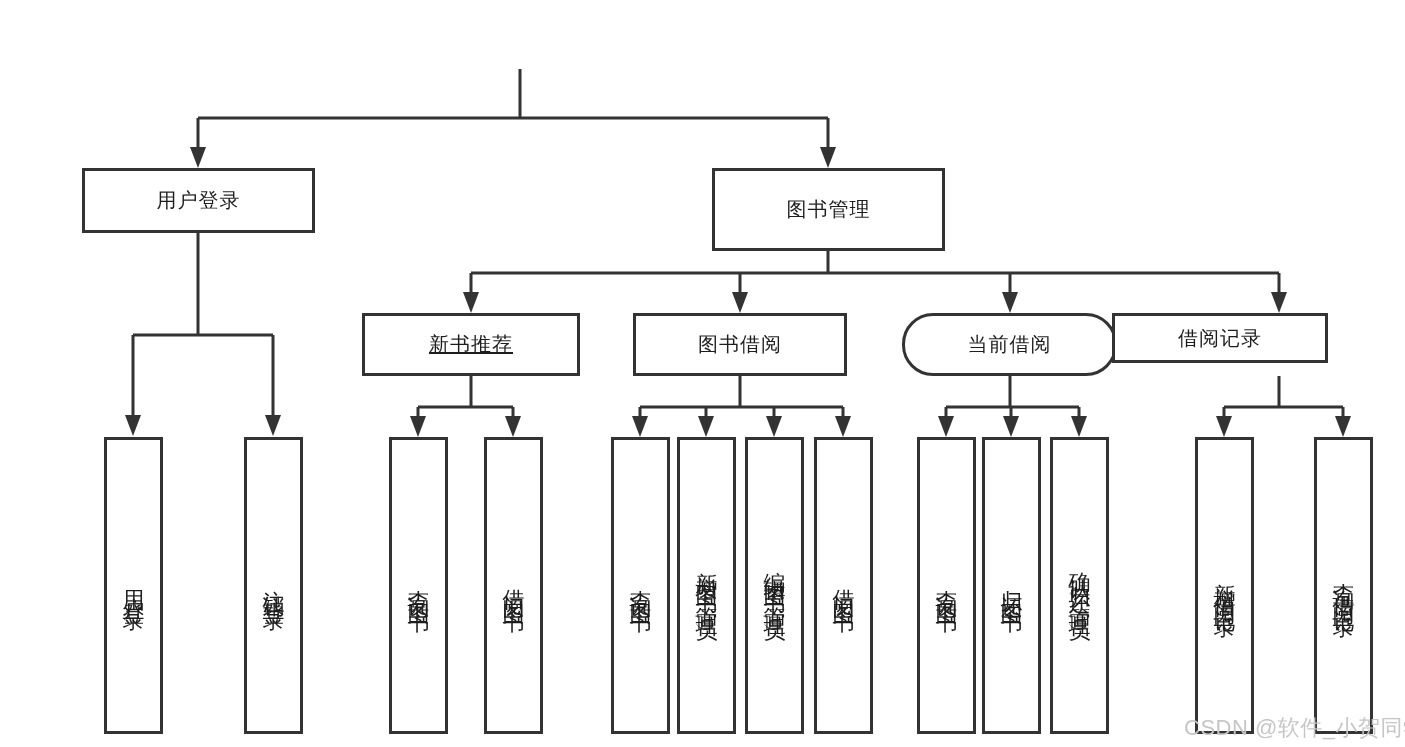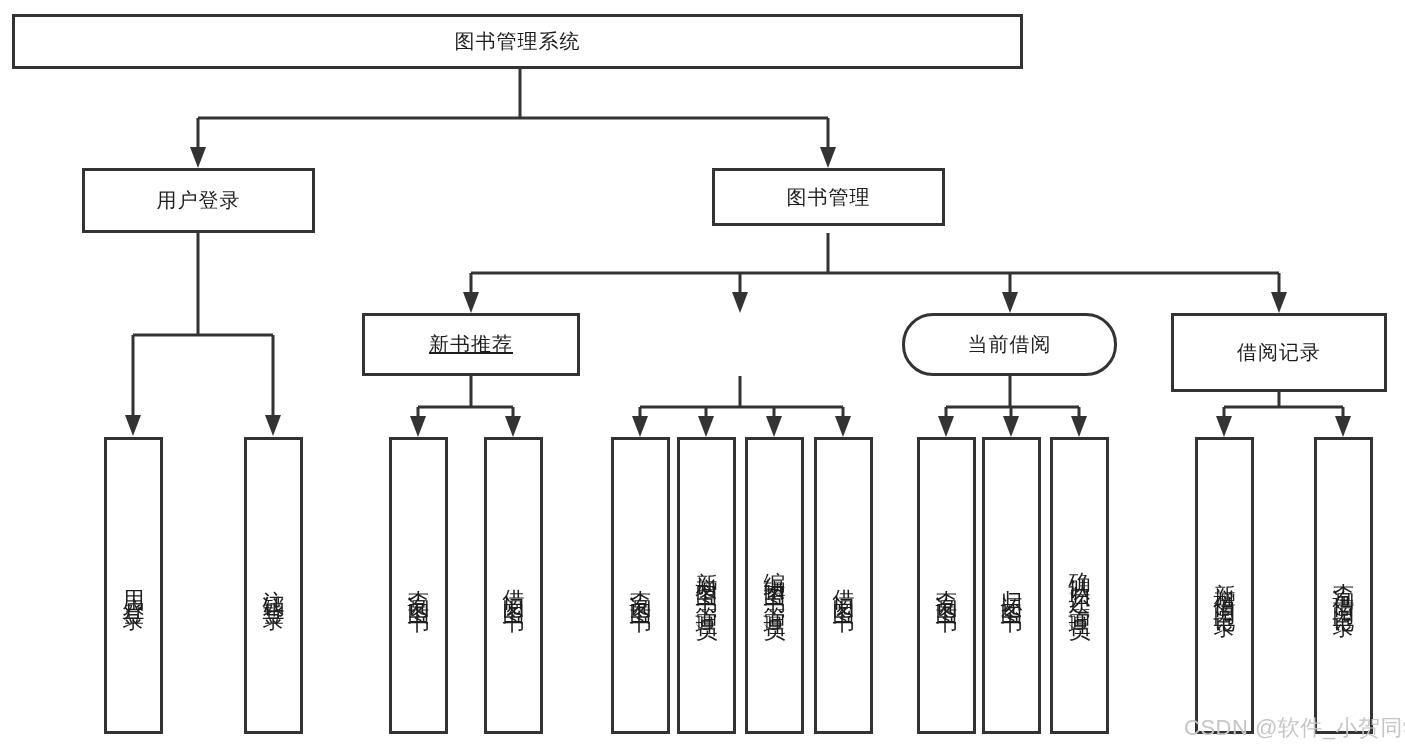--- a/index.html
+++ b/index.html
@@ -56,28 +56,28 @@
          M946 407 V431 M1011 407 V431 M1079 407 V431 M1224 407 V431 M1343 407 V431"></path>
     <path fill="#333333" stroke="none" d="M190 147 H206 L198 168 Z M820 147 H836 L828 168 Z
          M125 415 H141 L133 436 Z M265 415 H281 L273 436 Z
          M463 292 H479 L471 313 Z M732 292 H748 L740 313 Z M1002 292 H1018 L1010 313 Z M1271 292 H1287 L1279 313 Z
          M410 416 H426 L418 437 Z M505 416 H521 L513 437 Z
          M632 416 H648 L640 437 Z M698 416 H714 L706 437 Z M766 416 H782 L774 437 Z M835 416 H851 L843 437 Z
          M938 416 H954 L946 437 Z M1003 416 H1019 L1011 437 Z M1071 416 H1087 L1079 437 Z
          M1216 416 H1232 L1224 437 Z M1335 416 H1351 L1343 437 Z"></path>
   </svg>
 
-  <div class="node" style="left:12px; top:14px; width:1011px; height:55px;">图书管理系统</div>
 
   <div class="node" style="left:82px; top:168px; width:233px; height:65px;">用户登录</div>
-  <div class="node" style="left:712px; top:168px; width:233px; height:58px;font-family:Liberation Serif, serif;">图书管理</div>
+  <div class="node" style="left:712px; top:168px; width:233px; height:83px;font-family:Liberation Serif, serif;">图书管理</div>
 
   <div class="node" style="left:362px; top:313px; width:218px; height:63px;text-decoration:underline;">新书推荐</div>
+  <div class="node" style="left:633px; top:313px; width:214px; height:63px;">图书借阅</div>
   <div class="node" style="left:902px; top:313px; width:215px; height:63px;border-radius:31px;">当前借阅</div>
-  <div class="node" style="left:1171px; top:313px; width:216px; height:79px;text-align:right;">借阅记录</div>
+  <div class="node" style="left:1112px; top:313px; width:216px; height:50px;text-align:right;">借阅记录</div>
 
   <div class="node leaf" style="left:104px; top:437px; width:59px; height:297px;">用户登录</div>
   <div class="node leaf" style="left:244px; top:437px; width:59px; height:297px;">注销登录</div>
 
   <div class="node leaf" style="left:389px; top:437px; width:59px; height:297px;">查询图书</div>
   <div class="node leaf" style="left:484px; top:437px; width:59px; height:297px;">借阅图书</div>
 
   <div class="node leaf" style="left:611px; top:437px; width:59px; height:297px;">查询图书</div>
   <div class="node leaf" style="left:677px; top:437px; width:59px; height:297px;">新增图书（管理员）</div>
   <div class="node leaf" style="left:745px; top:437px; width:59px; height:297px;">编辑图书（管理员）</div>

